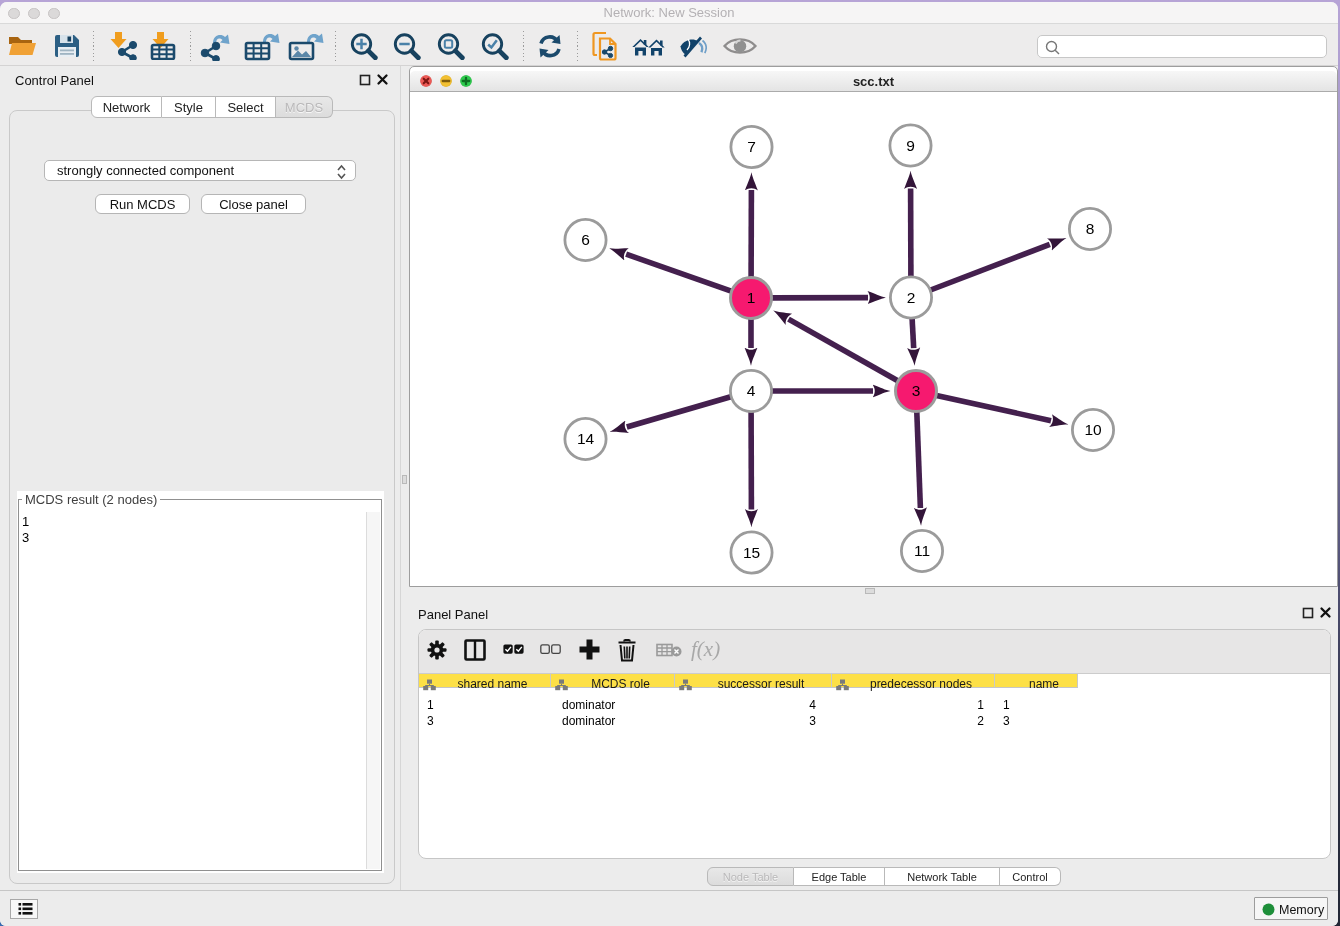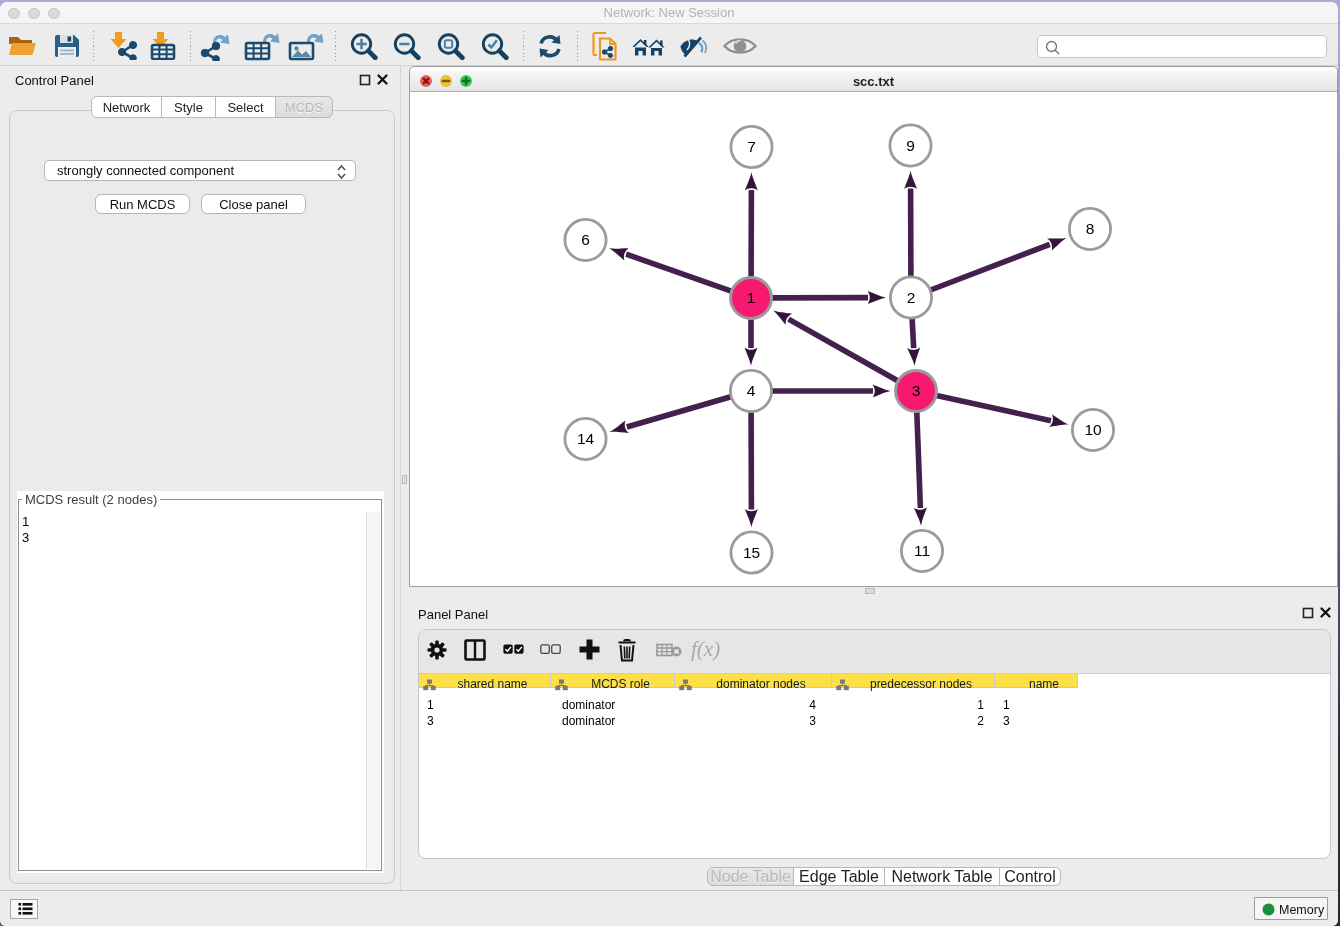--- a/index.html
+++ b/index.html
@@ -17,21 +17,21 @@
 .ticon { position:absolute; top:7px; }
 #searchbox { position:absolute; left:1037px; top:10px; width:290px; height:23px; background:#fff; border:1px solid #c7c7c7; border-radius:5px; }
 
 #cp-head { position:absolute; left:0; top:64px; width:400px; height:30px; }
 #cp-head .t { position:absolute; left:15px; top:7px; font-size:13px; color:#111; }
 .tabrow { position:absolute; display:flex;margin-left:12px; }
 .tab { height:22px; line-height:21px; font-size:13px; color:#222; background:#fff; border:1px solid #b9b9b9; border-left:none; text-align:center; }
 .tab.first { border-left:1px solid #b9b9b9; border-radius:6px 0 0 6px; }
 .tab.last { border-radius:0 6px 6px 0; }
 .tab.sel { background:linear-gradient(#e8e8e8,#dcdcdc); color:#b9b8b9; text-shadow:0 1px 0 #f6f6f6; }
-.tab.bt { height:19px; line-height:18px; font-size:16px; }
+.tab.bt { height:19px; line-height:18px; font-size:11px; }
 #cp-body { position:absolute; left:9px; top:108px; width:386px; height:774px; background:#ebebeb; border:1px solid #c9c9c9; border-radius:8px; }
 #optlabel { position:absolute; left:0; top:134px; width:400px; text-align:center; font-size:13px; color:#111; }
 #dropdown { position:absolute; left:44px; top:158px; width:312px; height:21px; background:#fff; border:1px solid #b6b6b6; border-radius:5px; font-size:13px; line-height:20px; color:#111; padding-left:12px; }
 .btn { position:absolute; height:20px; background:#fff; border:1px solid #b5b5b5; border-radius:6px; font-size:13px; line-height:19px; color:#111; text-align:center; }
 #fieldset { position:absolute; left:17px; top:489px; width:367px; height:382px; background:#fff; }
 #fsline { position:absolute; left:18px; top:497px; width:364px; height:372px; border:1px solid #909090; }
 #legend { position:absolute; left:22px; top:490px; background:#fff; padding:0 3px; font-size:13px; color:#404040; }
 #fs-scroll { position:absolute; left:366px; top:510px; width:14px; height:357px; background:#f6f6f6; border-left:1px solid #dcdcdc; }
 
 #vgutter { position:absolute; left:400px; top:64px; width:9px; height:824px; background:#ececec; border-left:1px solid #d6d6d6; }
@@ -428,21 +428,21 @@
       <g fill="#7a7a7a">
           <rect x="4" y="0.5" width="5" height="4.2"></rect>
           <rect x="0.2" y="7" width="5" height="4.2"></rect>
           <rect x="7.8" y="7" width="5" height="4.2"></rect>
           <path d="M6 4.7 h1 v1.3 h-1 z"></path>
           <rect x="2.2" y="6" width="8.6" height="1"></rect>
         </g>
     </svg>
     <div class="hcell" style="left:0;width:132px;">shared name</div>
     <div class="hcell" style="left:132px;width:124px;">MCDS role</div>
-    <div class="hcell" style="left:256px;width:157px;">dominator nodes</div>
+    <div class="hcell" style="left:256px;width:157px;">successor result</div>
     <div class="hcell" style="left:413px;width:163px;text-align:center;">predecessor nodes</div>
     <div class="hcell" style="left:576px;width:83px;">name</div>
 
     <div class="rcell" style="left:8px;top:67px;">1</div>
     <div class="rcell" style="left:143px;top:67px;">dominator</div>
     <div class="rcell" style="left:256px;top:67px;width:141px;text-align:right;">4</div>
     <div class="rcell" style="left:413px;top:67px;width:152px;text-align:right;">1</div>
     <div class="rcell" style="left:584px;top:67px;">1</div>
     <div class="rcell" style="left:8px;top:83px;">3</div>
     <div class="rcell" style="left:143px;top:83px;">dominator</div>

